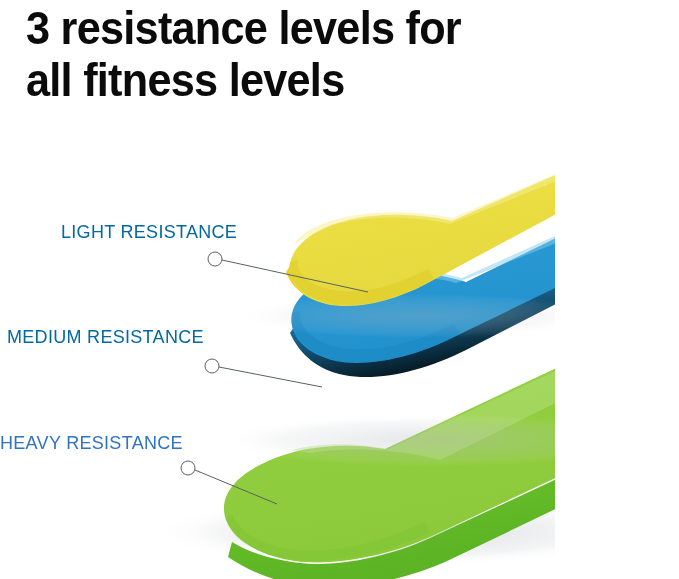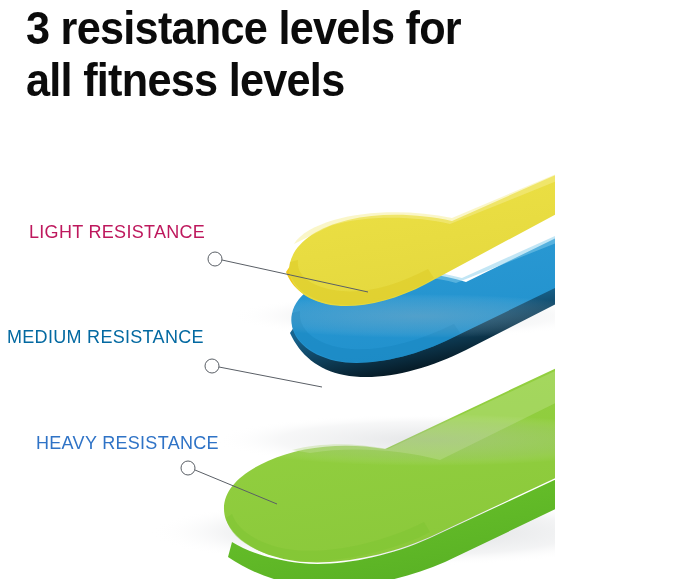--- a/index.html
+++ b/index.html
@@ -257,19 +257,19 @@
       <circle cx="215" cy="259" r="7" fill="#ffffff"></circle>
 
       <line x1="219" y1="367" x2="322" y2="387"></line>
       <circle cx="212" cy="366" r="7" fill="#ffffff"></circle>
 
       <line x1="195" y1="470" x2="277" y2="504"></line>
       <circle cx="188" cy="468" r="7" fill="#ffffff"></circle>
     </g>
   </svg>
 
-  <div class="callout-label" id="label-light" style="color: #be185d;">LIGHT RESISTANCE</div>
+  <div class="callout-label" id="label-light" style="color: #0369a1; margin-left: 32px;">LIGHT RESISTANCE</div>
 
   <div class="callout-label" id="label-medium" style="color: #0369a1;">MEDIUM RESISTANCE</div>
 
-  <div class="callout-label" id="label-heavy" style="color: rgb(47, 115, 198); padding-left: 36px;">HEAVY RESISTANCE</div>
+  <div class="callout-label" id="label-heavy" style="color: rgb(47, 115, 198);">HEAVY RESISTANCE</div>
 
 </div>
 
 </body></html>

